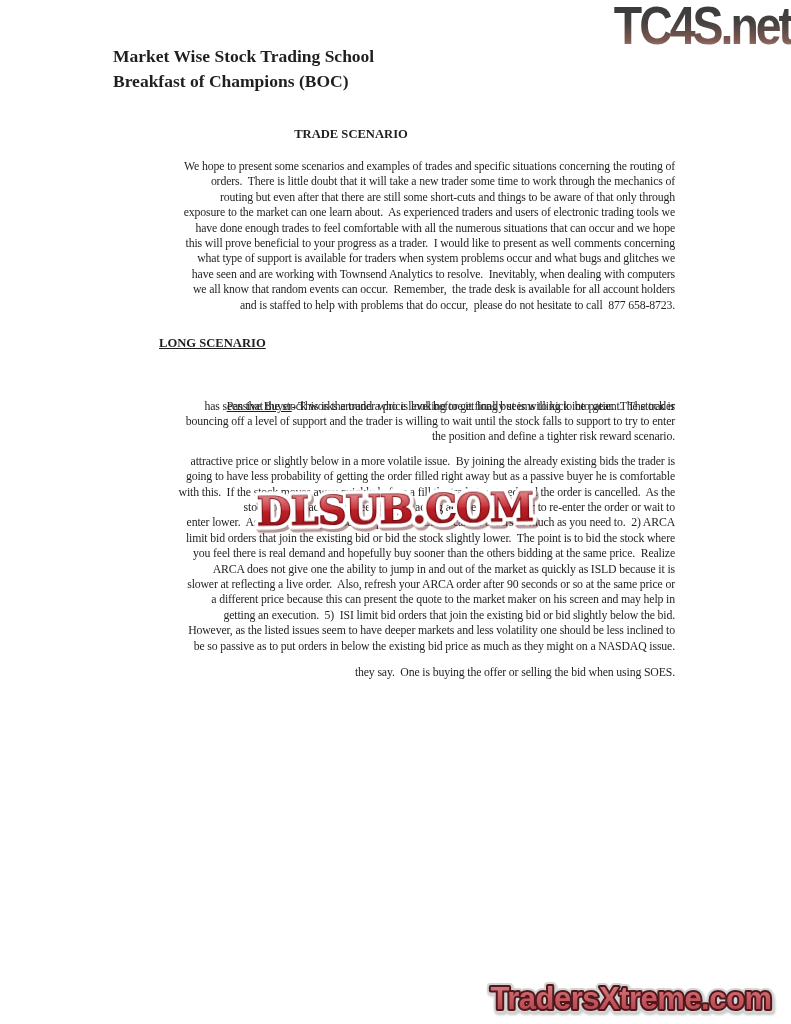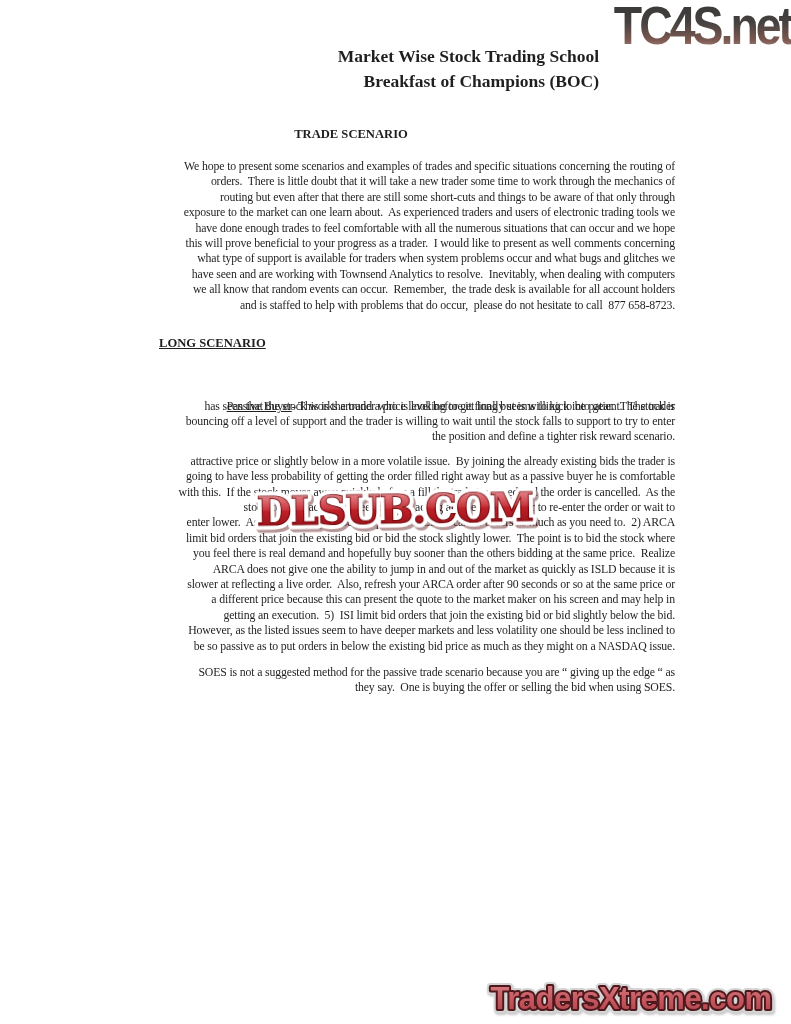--- a/index.html
+++ b/index.html
@@ -13,21 +13,21 @@
     position:absolute;top:-2px;right:0px;
     font-family:"Liberation Sans","DejaVu Sans",sans-serif;
     font-weight:bold;font-size:54px;letter-spacing:-3.5px;line-height:54px;
     transform:scaleX(0.86);transform-origin:100% 0;
     background:linear-gradient(#3b3939 12%,#454140 45%,#7c5950 78%,#b2948d 100%);
     -webkit-background-clip:text;background-clip:text;color:transparent;
     white-space:nowrap;
   }
   .doc{position:absolute;left:113px;top:0;width:562px;}
   .title{
-    font-size:17.5px;line-height:25px;font-weight:bold;text-align:right;
+    font-size:17.5px;line-height:25px;font-weight:bold;text-align:left;
     margin:44px 76px 0 0;
   }
   .section-h{
     font-size:12.6px;line-height:15px;font-weight:bold;text-align:center;
     margin:33px 86px 0 0;white-space:pre;
   }
   .line{
     white-space:pre;font-size:11.8px;line-height:15.4px;height:15.4px;
     letter-spacing:-0.15px;
     text-align:right;
@@ -113,21 +113,20 @@
         <div class="line">you feel there is real demand and hopefully buy sooner than the others bidding at the same price.  Realize</div>
         <div class="line">ARCA does not give one the ability to jump in and out of the market as quickly as ISLD because it is</div>
         <div class="line">slower at reflecting a live order.  Also, refresh your ARCA order after 90 seconds or so at the same price or</div>
         <div class="line">a different price because this can present the quote to the market maker on his screen and may help in</div>
         <div class="line">getting an execution.  5)  ISI limit bid orders that join the existing bid or bid slightly below the bid.</div>
         <div class="line">However, as the listed issues seem to have deeper markets and less volatility one should be less inclined to</div>
         <div class="line">be so passive as to put orders in below the existing bid price as much as they might on a NASDAQ issue.</div>
       </div>
 
     <div class="p4">
-        <div class="line">SOES is not a suggested method for the passive trade scenario because you are “ giving up the edge “ as</div>
         <div class="line">they say.  One is buying the offer or selling the bid when using SOES.</div>
       </div>
 
   </div>
 
   <svg class="dlsub-svg" width="302" height="56" viewBox="0 0 302 56">
     <defs>
       <linearGradient id="redg" x1="0" y1="0" x2="0" y2="1">
         <stop offset="0" stop-color="#e0575c"></stop>
         <stop offset="0.45" stop-color="#c5222a"></stop>

